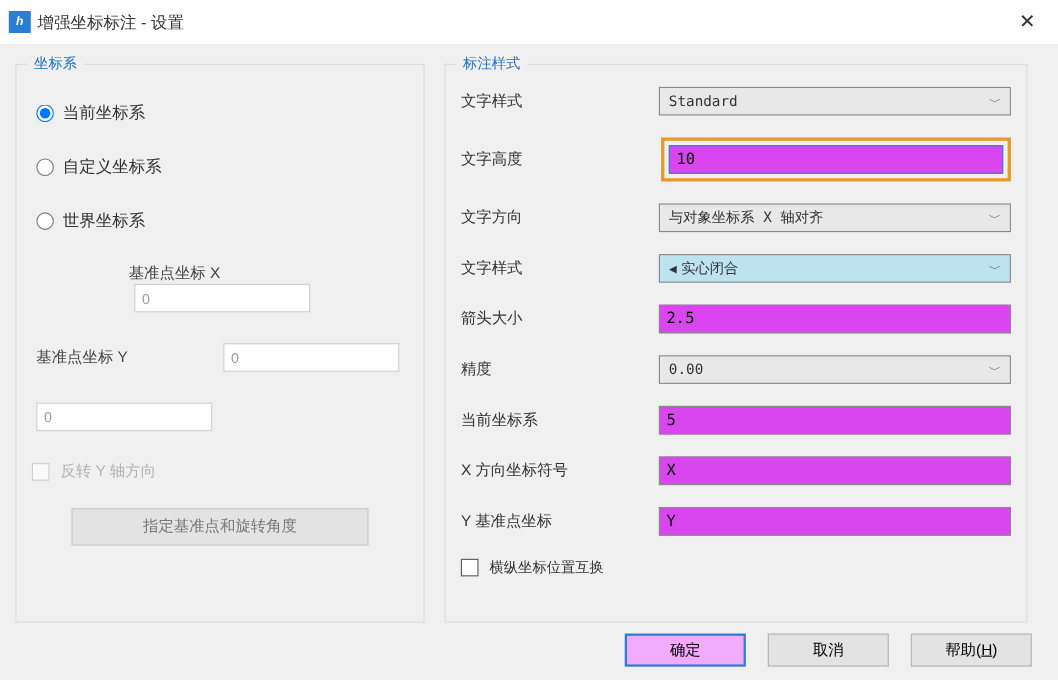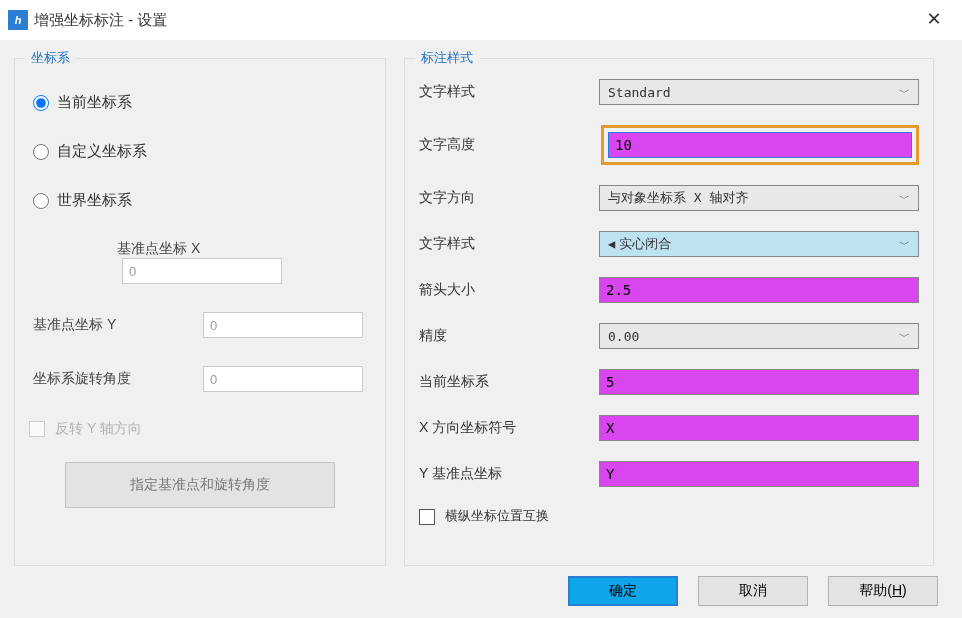--- a/index.html
+++ b/index.html
@@ -87,21 +87,21 @@
 }
 .param-row input.disabled { color: #9a9a9a; }
 .check-row { margin: 6px 0 24px 0; display: flex; align-items: center; }
 .check-row .cb {
   width: 16px; height: 16px; border: 1px solid #ccc; background:#fafafa;
   margin-right: 10px;
 }
 .check-row .lbl-disabled { color: #b2b2b2; font-size: 14px; }
 .big-button {
   width: 270px;
-  height: 46px;
+  height: 34px;
   background: #e3e3e3;
   border: 1px solid #c6c6c6;
   color: #777;
   font-size: 14px;
   margin: 10px auto 0 auto;
   display: block;
 }
 .form-row {
   display: flex;
   align-items: center;
@@ -136,40 +136,40 @@
 .highlight-wrap {
   border: 3px solid #e49a2d;
   padding: 4px;
   display: inline-block;
 }
 .highlight-wrap .ctl-input {
   width: 304px;
   border: 1px solid #2a7fd4;
 }
 .arrow-glyph { font-size: 12px; margin-right: 4px; }
-.chk-row { display: flex; align-items: flex-end; margin-top: 4px; }
+.chk-row { display: flex; align-items: center; margin-top: 4px; }
 .chk-row .chk {
   width: 16px; height: 16px; border: 1px solid #555; background:#fff;
   margin-right: 10px;
 }
 .bottom-buttons {
   display: flex;
   justify-content: flex-end;
   gap: 20px;
   padding: 0 24px 10px 0;
 }
 .btn {
   width: 110px;
   height: 30px;
   border: 1px solid #b2b2b2;
   background: #e3e3e3;
   font-size: 14px;
   cursor: default;
 }
-.btn.primary { border: 2px solid #2a7fd4; background: #0ea5e9; }
+.btn.primary { border: 2px solid #2a7fd4; background: #f0abfc; }
 .underline { text-decoration: underline; }
 </style>
 </head>
 <body>
 
 <div class="titlebar">
   <div class="app-icon">h</div>
   <div class="title">增强坐标标注 - 设置</div>
   <div class="close">✕</div>
 </div>
@@ -194,21 +194,20 @@
 
     <div class="param-row" style="margin-top:4px;flex-direction:column;">
       <div class="lbl">基准点坐标 X</div>
       <input class="disabled" type="text" disabled="" value="0" style="">
     </div>
     <div class="param-row">
       <div class="lbl">基准点坐标 Y</div>
       <input class="disabled" type="text" disabled="" value="0" style="">
     </div>
     <div class="param-row">
-      <div class="lbl">坐标系旋转角度</div>
       <input class="disabled" type="text" disabled="" value="0" style="">
     </div>
 
     <div class="check-row">
       <div class="cb"></div>
       <span class="lbl-disabled">反转 Y 轴方向</span>
     </div>
 
     <button class="big-button" disabled="">指定基准点和旋转角度</button>
   </div>

